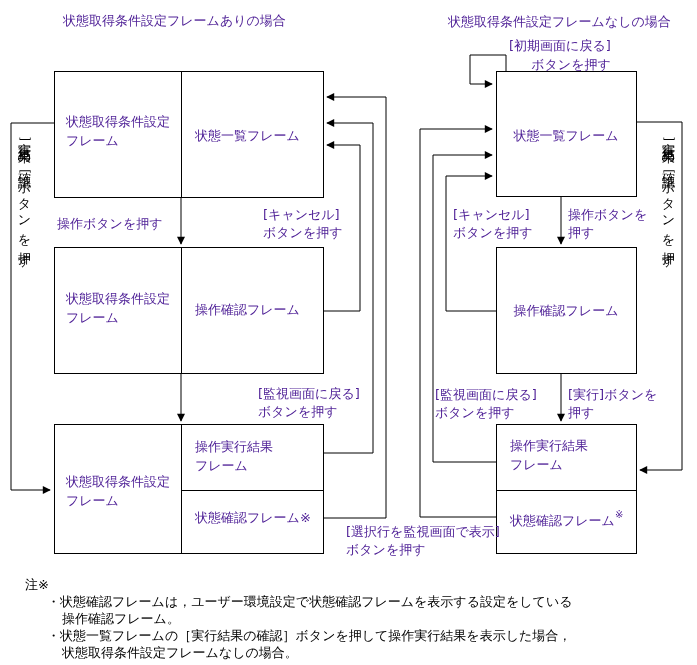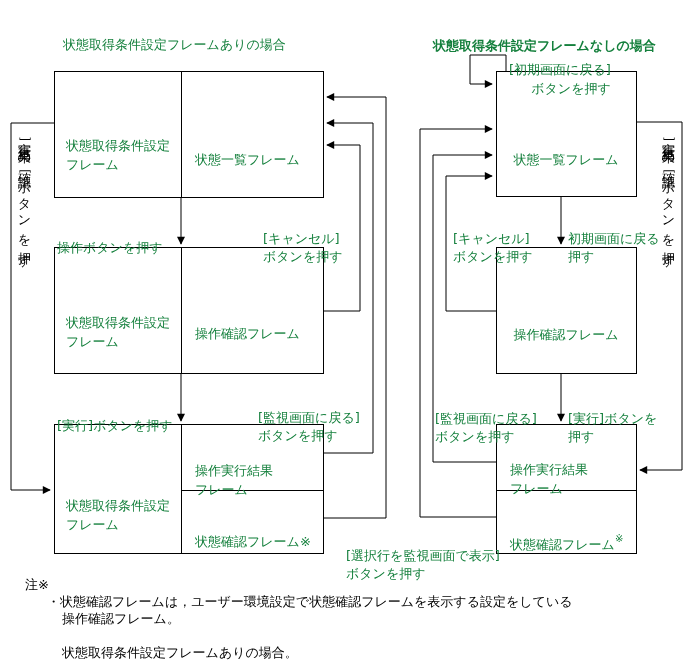--- a/index.html
+++ b/index.html
@@ -11,22 +11,21 @@
     font-family: "DejaVu Sans", sans-serif;
     color: #000000;
     overflow: hidden;
   }
   .stage svg { position: absolute; left: 0; top: 0; }
   .txt {
     position: absolute;
     font-size: 13px;
     line-height: 18px;
     white-space: nowrap;
-    color: #15803d;
-    margin-top: 24px;
+    color: #4c1d95;
   }
   .txt .ln { display: block; }
   .vtxt {
     position: absolute;
     font-size: 13px;
     writing-mode: vertical-rl;
     text-orientation: upright;
     letter-spacing: 3px;
     white-space: nowrap;
     color: #000000;
@@ -77,21 +76,21 @@
       <path d="M561,196 L561,244" marker-end="url(#arr)"></path>
       <path d="M561,373 L561,421" marker-end="url(#arr)"></path>
       <path d="M496,311 L446,311 L446,176 L492,176" marker-end="url(#arr)"></path>
       <path d="M496,462 L433,462 L433,155 L492,155" marker-end="url(#arr)"></path>
       <path d="M496,517 L420,517 L420,129 L492,129" marker-end="url(#arr)"></path>
       <path d="M636,122 L682,122 L682,470 L640,470" marker-end="url(#arr)"></path>
     </g>
   </svg>
 
   <div class="txt" style="left:63px; top:12px;">状態取得条件設定フレームありの場合</div>
-  <div class="txt" style="left:433px; top:13px;font-weight:bold;">状態取得条件設定フレームなしの場合</div>
+  <div class="txt" style="left:448px; top:13px;">状態取得条件設定フレームなしの場合</div>
 
   <div class="vtxt" style="left:15px; top:129px;">［実行結果の確認］ボタンを押す</div>
 
   <div class="txt cell2" style="left:66px; top:112px;">
     <span class="ln">状態取得条件設定</span>
     <span class="ln">フレーム</span>
   </div>
   <div class="txt" style="left:195px; top:127px;">状態一覧フレーム</div>
 
   <div class="txt" style="left:57px; top:215px;">操作ボタンを押す</div>
@@ -99,21 +98,20 @@
     <span class="ln">[キャンセル]</span>
     <span class="ln">ボタンを押す</span>
   </div>
 
   <div class="txt cell2" style="left:66px; top:289px;">
     <span class="ln">状態取得条件設定</span>
     <span class="ln">フレーム</span>
   </div>
   <div class="txt" style="left:195px; top:301px;">操作確認フレーム</div>
 
-  <div class="txt" style="left:57px; top:393px;">[実行]ボタンを押す</div>
   <div class="txt" style="left:258px; top:385px;">
     <span class="ln">[監視画面に戻る]</span>
     <span class="ln">ボタンを押す</span>
   </div>
 
   <div class="txt cell2" style="left:66px; top:472px;">
     <span class="ln">状態取得条件設定</span>
     <span class="ln">フレーム</span>
   </div>
   <div class="txt cell2" style="left:195px; top:437px;">
@@ -140,32 +138,33 @@
   </div>
   <div class="txt" style="left:510px; top:508px;">
     <span>状態確認フレーム</span><sup class="note-mark">※</sup>
   </div>
 
   <div class="txt" style="left:453px; top:206px;">
     <span class="ln">[キャンセル]</span>
     <span class="ln">ボタンを押す</span>
   </div>
   <div class="txt" style="left:568px; top:206px;">
-    <span class="ln">初期画面に戻る</span>
+    <span class="ln">操作ボタンを</span>
     <span class="ln">押す</span>
   </div>
   <div class="txt" style="left:435px; top:386px;">
     <span class="ln">[監視画面に戻る]</span>
     <span class="ln">ボタンを押す</span>
   </div>
   <div class="txt" style="left:568px; top:386px;">
     <span class="ln">[実行]ボタンを</span>
     <span class="ln">押す</span>
   </div>
 
   <div class="vtxt" style="left:659px; top:129px;">［実行結果の確認］ボタンを押す</div>
 
   <div class="notes-line" style="left:25px; top:576px;">注※</div>
   <div class="notes-line" style="left:47px; top:593px;">・状態確認フレームは，ユーザー環境設定で状態確認フレームを表示する設定をしている</div>
   <div class="notes-line" style="left:62px; top:610px;">操作確認フレーム。</div>
-  <div class="notes-line" style="left:62px; top:644px;">状態取得条件設定フレームありの場合。</div>
+  <div class="notes-line" style="left:47px; top:627px;">・状態一覧フレームの［実行結果の確認］ボタンを押して操作実行結果を表示した場合，</div>
+  <div class="notes-line" style="left:62px; top:644px;">状態取得条件設定フレームなしの場合。</div>
 
 </div>
 
 </body></html>

